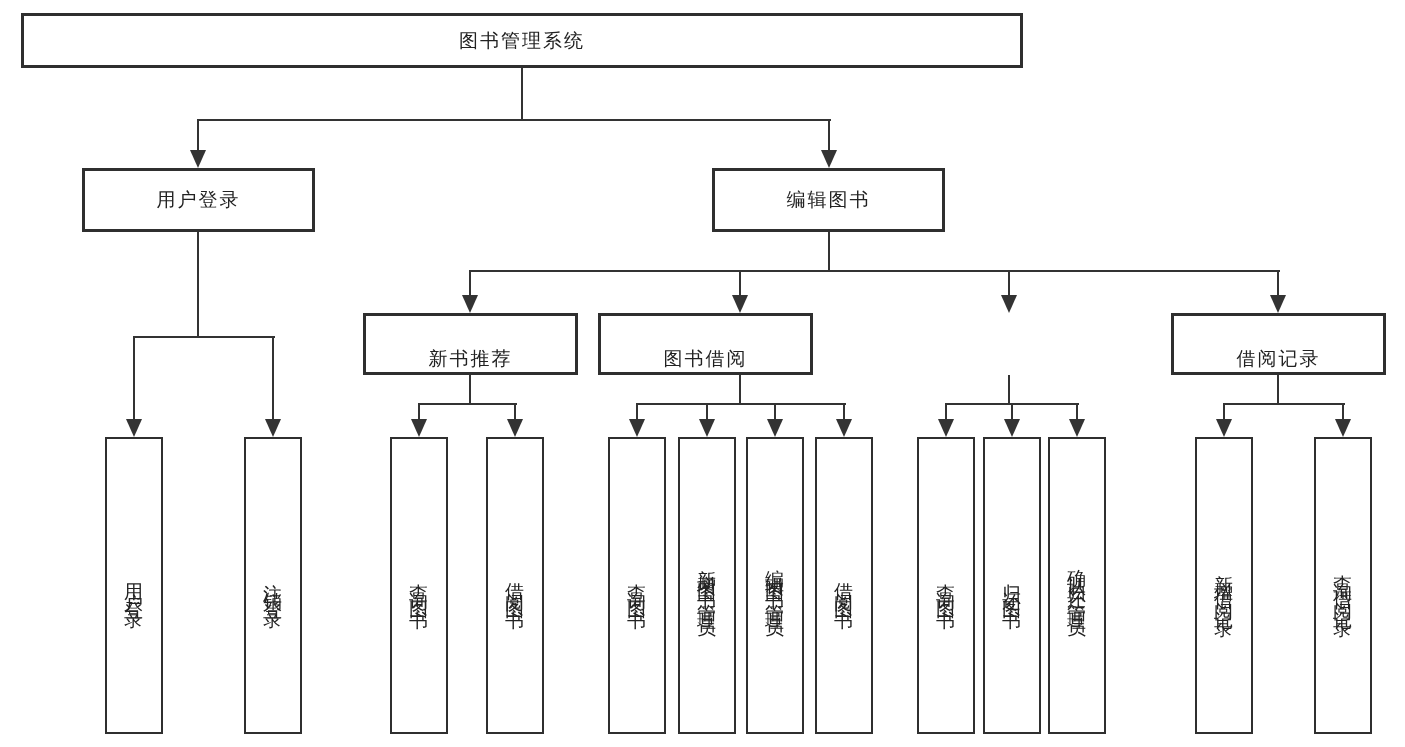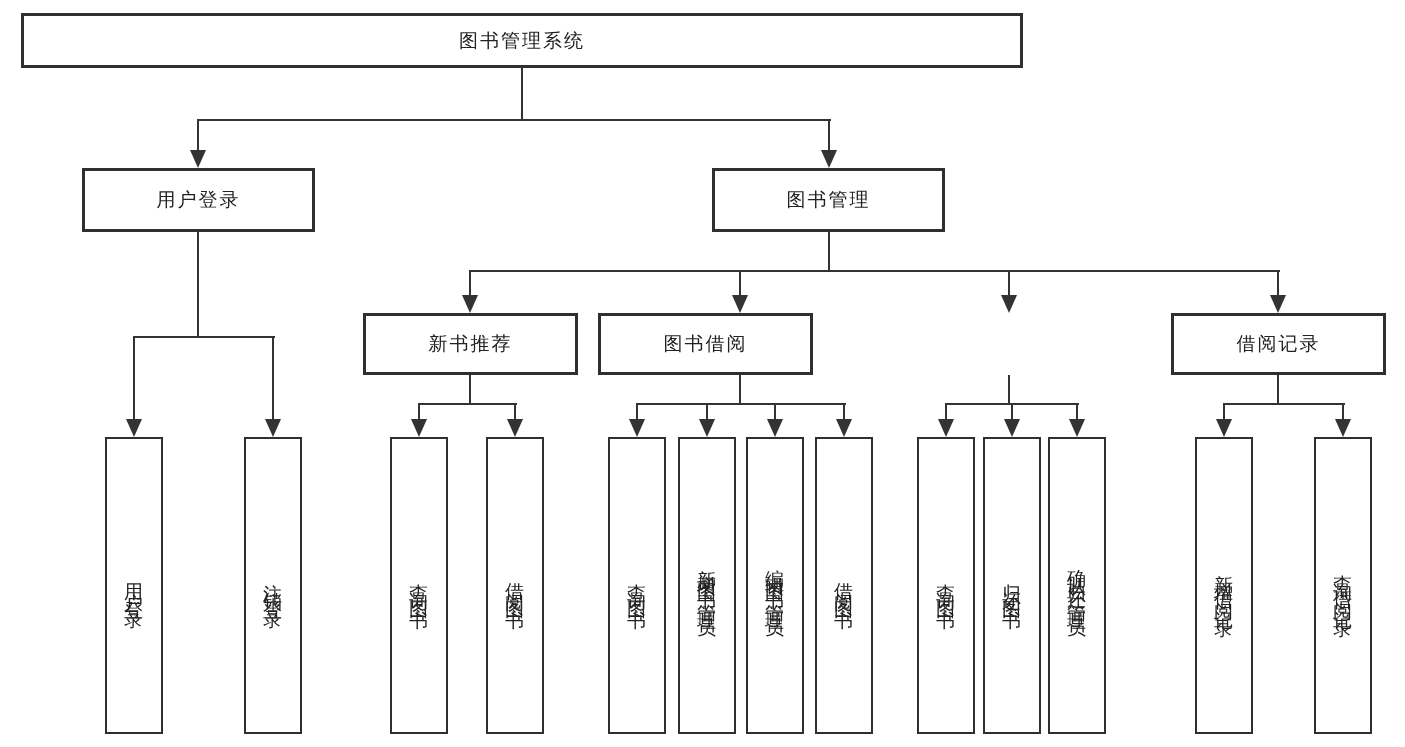--- a/index.html
+++ b/index.html
@@ -26,21 +26,21 @@
     align-items: center;
     justify-content: center;
     color: #222222;
   }
   .hbox {
     font-size: 19px;
     letter-spacing: 2px;
   }
   .root-box { left: 21px; top: 13px; width: 1002px; height: 55px; border-width: 3px; }
   .l2-box   { top: 168px; width: 233px; height: 64px; border-width: 3px; }
-  .l3-box   { top: 313px; width: 215px; height: 62px; border-width: 3px; }
+  .l3-box   { top: 313px; width: 215px; height: 62px; border-width: 3px; align-items: flex-end; }
   .leaf     { top: 437px; width: 58px; height: 297px; }
   .vtext {
     writing-mode: vertical-rl;
     text-orientation: mixed;
     font-size: 19px;
     letter-spacing: 9px;
     line-height: 1;
     color: #222222;
   }
   .vtext.tight { letter-spacing: 7px; }
@@ -72,21 +72,21 @@
 <div class="canvas">
 
   <div class="box hbox root-box">
     <span>图书管理系统</span>
   </div>
 
   <div class="box hbox l2-box" style="left:82px">
     <span>用户登录</span>
   </div>
   <div class="box hbox l2-box" style="left:712px">
-    <span>图书管理</span>
+    <span>编辑图书</span>
   </div>
 
   <div class="box hbox l3-box" style="left:363px">
     <span>新书推荐</span>
   </div>
   <div class="box hbox l3-box" style="left:598px">
     <span>图书借阅</span>
   </div>
   <div class="box hbox l3-box" style="left:1171px">
     <span>借阅记录</span>

